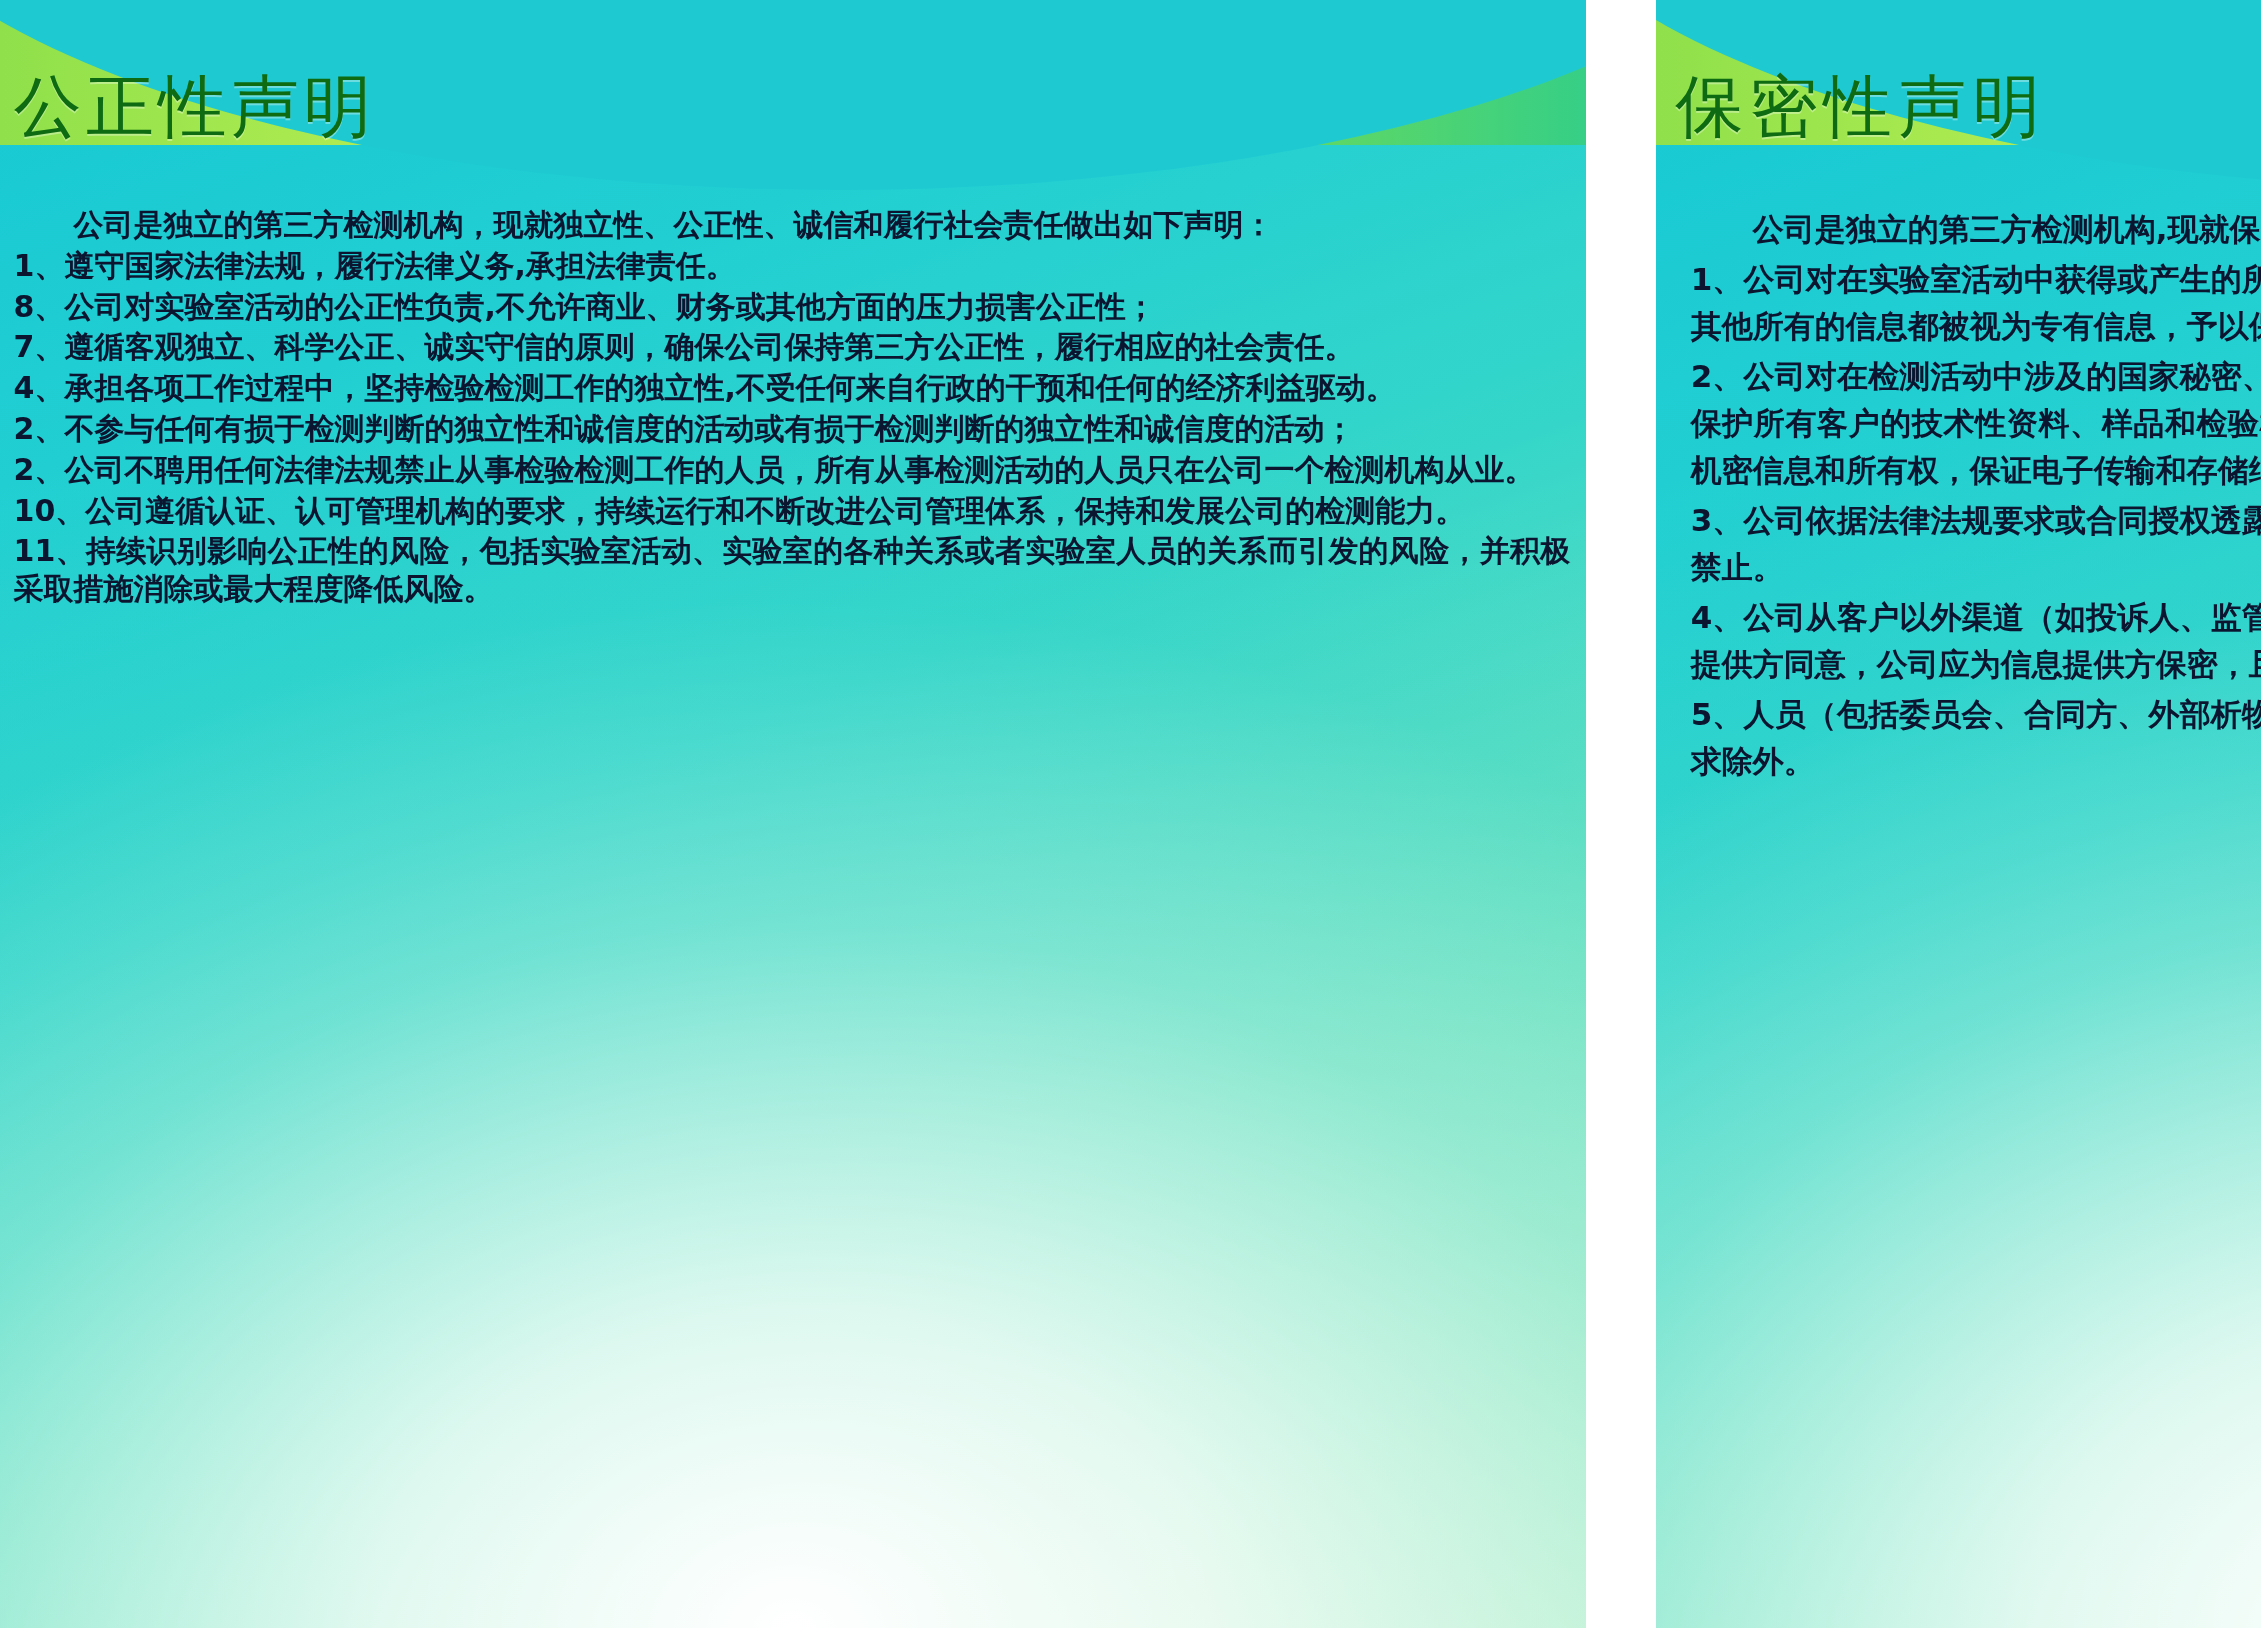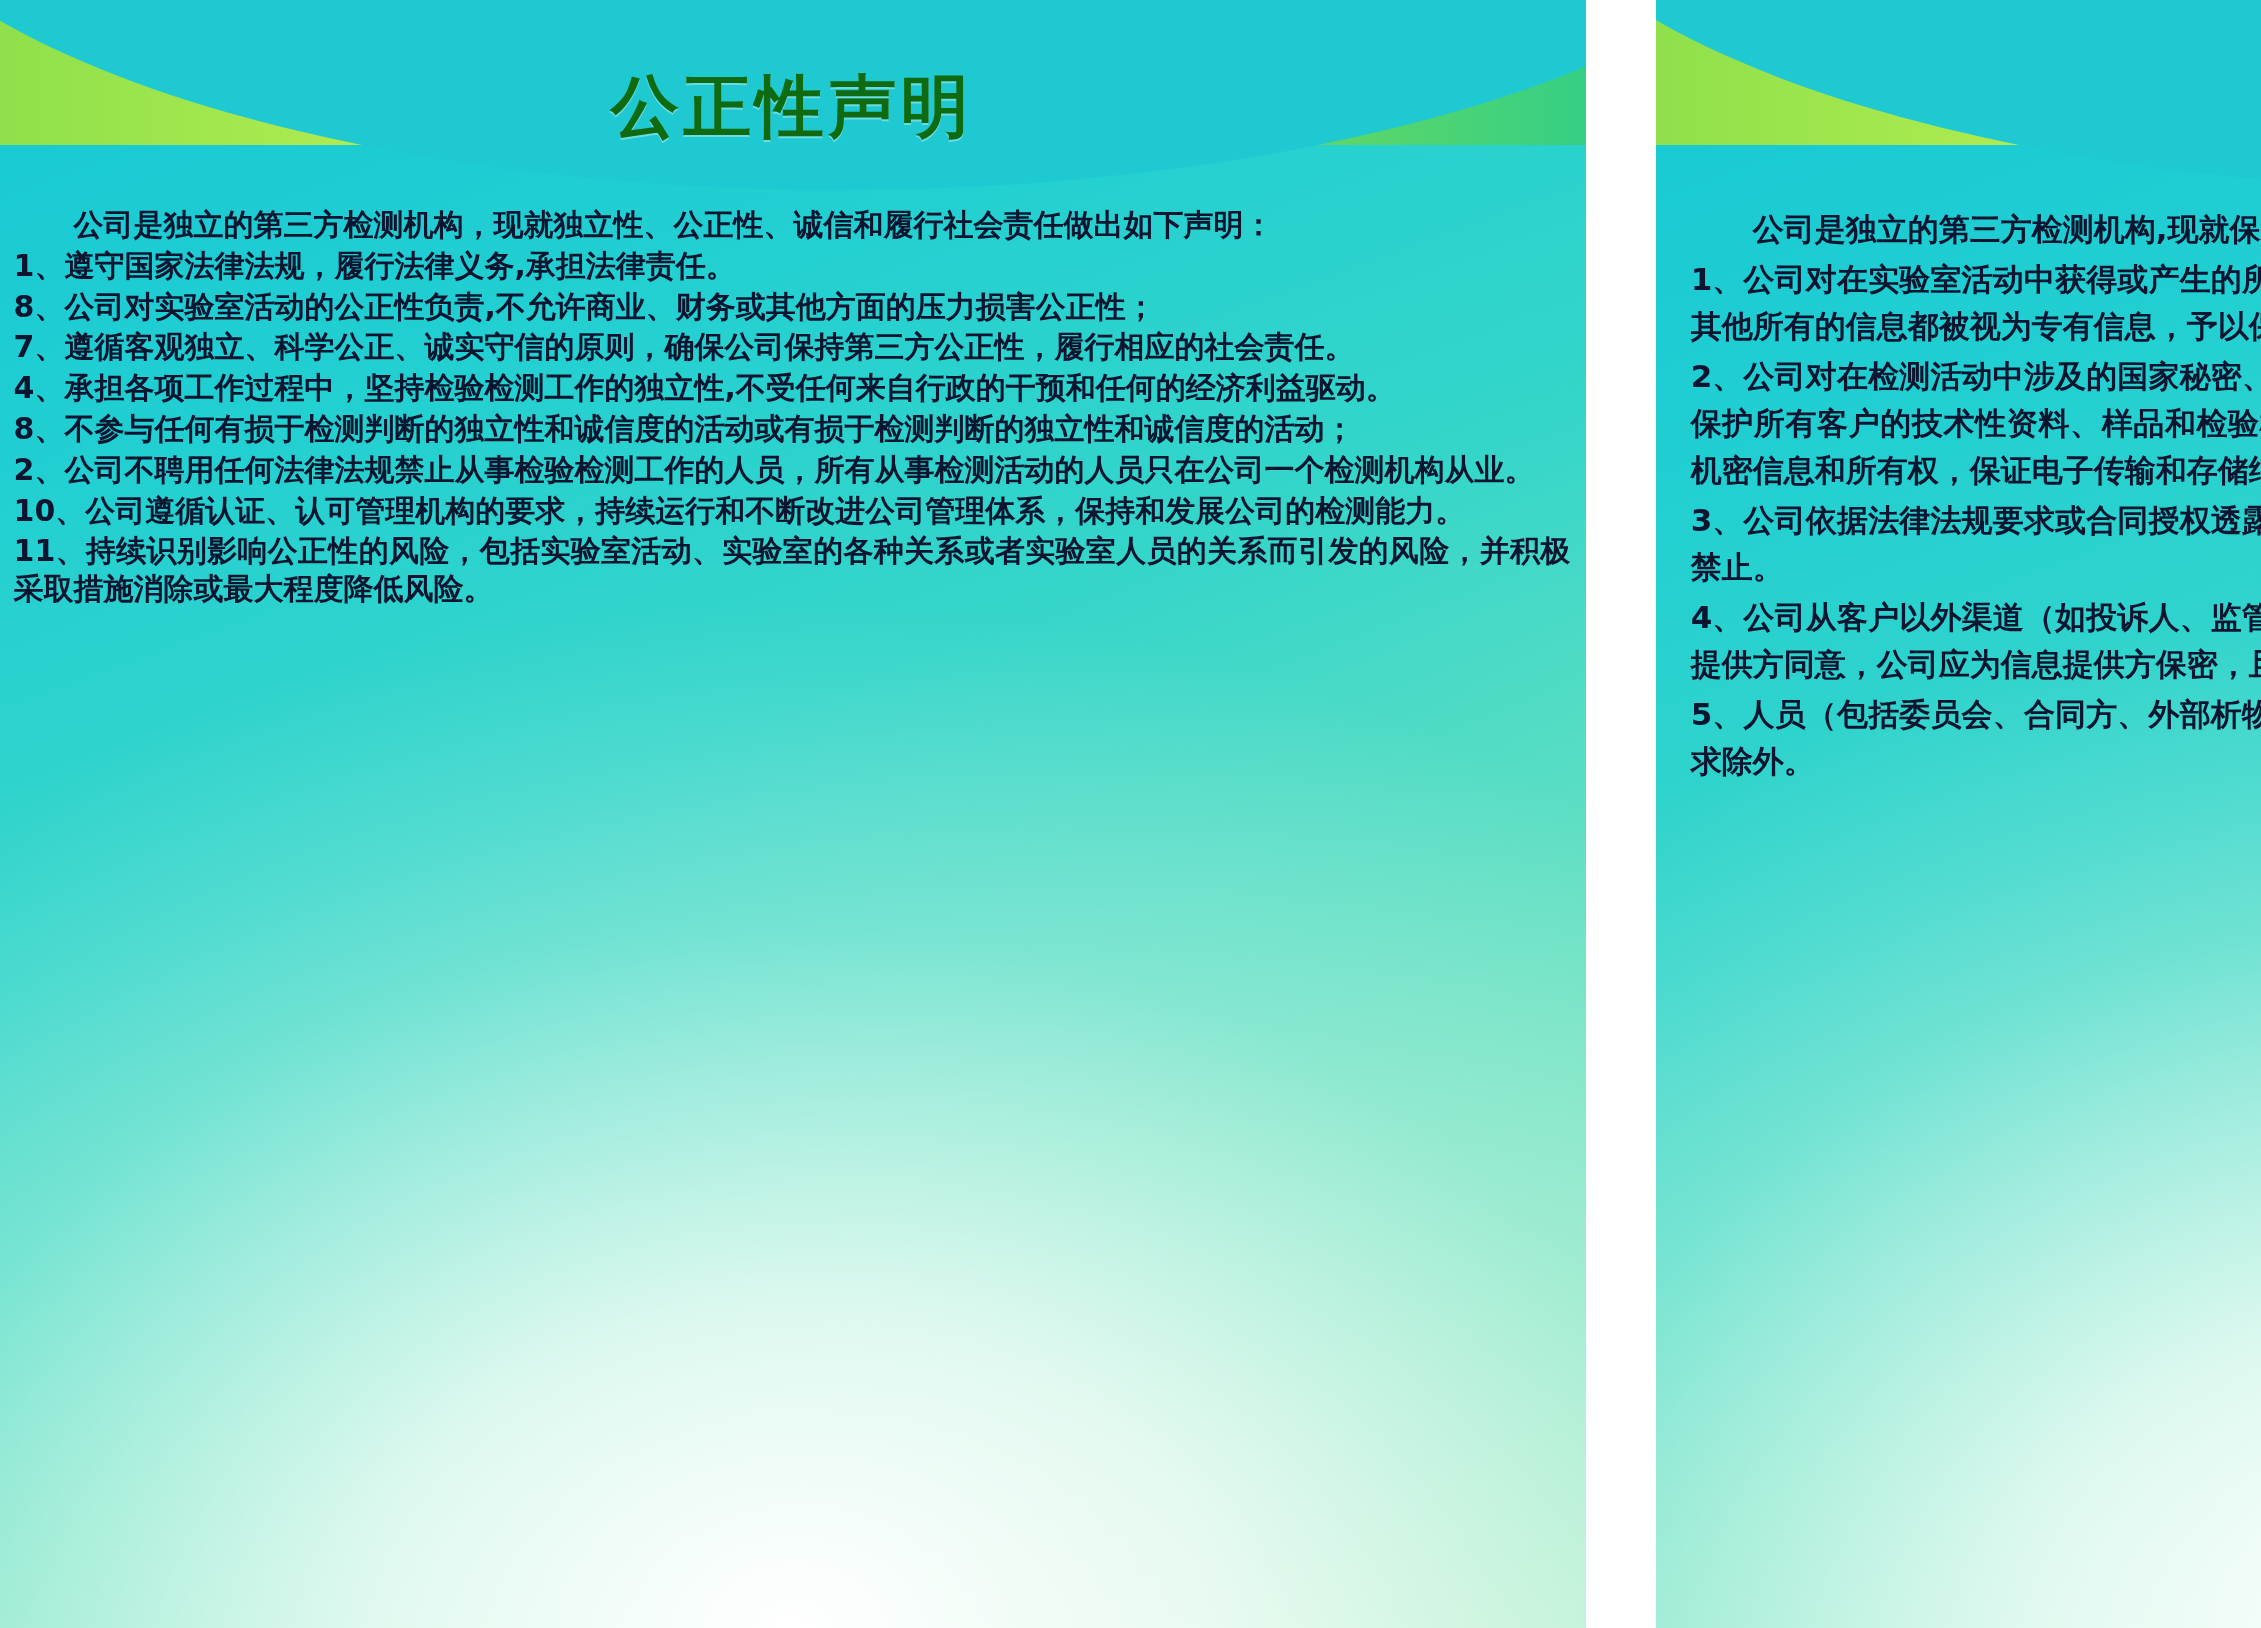--- a/index.html
+++ b/index.html
@@ -50,23 +50,23 @@
     z-index: 2;
   }
   .panel-inner {
     position: relative;
     z-index: 5;
     padding: 0 19px;
     height: 100%;
     box-sizing: border-box;
   }
   .panel-title {
-    text-align: center;
+    text-align: left;
     font-family: "DejaVu Sans", "Liberation Sans", sans-serif;
-    font-weight: 700;
+    font-weight: 400;
     font-size: 68px;
     line-height: 1.0;
     color: #0f6b12;
     letter-spacing: 4.5px;
     padding-top: 27px;
     padding-bottom: 20px;
     text-shadow: 0 1.8px 0 rgba(255,255,255,0.35);
   }
   .panel-body {
     font-family: "DejaVu Sans", "Liberation Sans", sans-serif;
@@ -101,21 +101,21 @@
     <div class="panel-top-band"></div>
     <div class="panel-curve2"></div>
     <div class="panel-inner">
       <h1 class="panel-title">公正性声明</h1>
       <div class="panel-body">
         <p class="para indent">公司是独立的第三方检测机构，现就独立性、公正性、诚信和履行社会责任做出如下声明：</p>
         <p class="para">1、遵守国家法律法规，履行法律义务,承担法律责任。</p>
         <p class="para">8、公司对实验室活动的公正性负责,不允许商业、财务或其他方面的压力损害公正性；</p>
         <p class="para">7、遵循客观独立、科学公正、诚实守信的原则，确保公司保持第三方公正性，履行相应的社会责任。</p>
         <p class="para">4、承担各项工作过程中，坚持检验检测工作的独立性,不受任何来自行政的干预和任何的经济利益驱动。</p>
-        <p class="para">8、不参与任何有损于检测判断的独立性和诚信度的活动或有损于检测判断的独立性和诚信度的活动；</p>
+        <p class="para">2、不参与任何有损于检测判断的独立性和诚信度的活动或有损于检测判断的独立性和诚信度的活动；</p>
         <p class="para">2、公司不聘用任何法律法规禁止从事检验检测工作的人员，所有从事检测活动的人员只在公司一个检测机构从业。</p>
         <p class="para">10、公司遵循认证、认可管理机构的要求，持续运行和不断改进公司管理体系，保持和发展公司的检测能力。</p>
         <p class="para">11、持续识别影响公正性的风险，包括实验室活动、实验室的各种关系或者实验室人员的关系而引发的风险，并积极采取措施消除或最大程度降低风险。</p>
         <p class="para"></p>
       </div>
     </div>
   </section>
 
   <div class="gap-col"></div>
 

